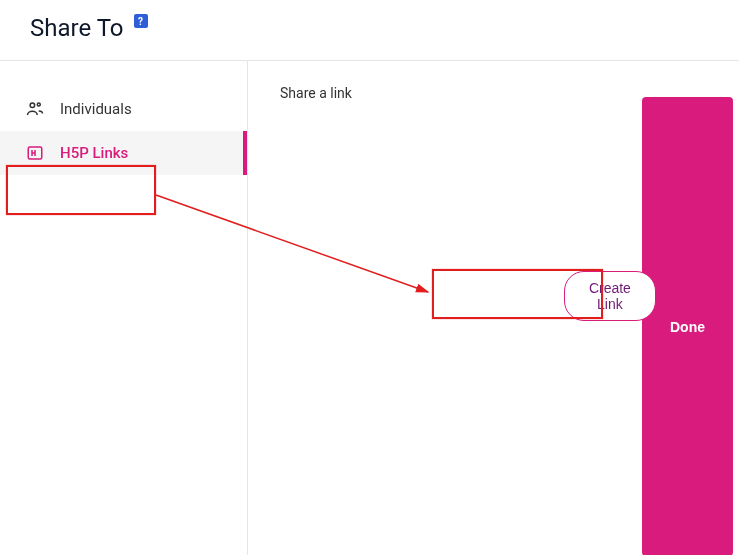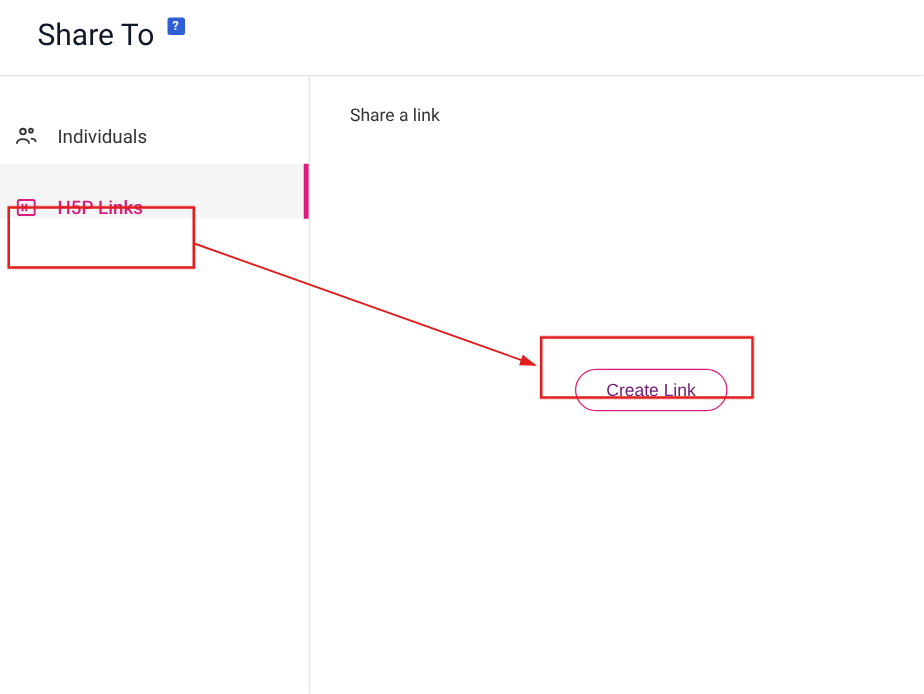--- a/index.html
+++ b/index.html
@@ -47,59 +47,58 @@
     .sidebar {
       width: 247px;
       padding-top: 26px;
       border-right: 0;
       position: relative;
     }
     .sidebar-item {
       display: flex;
       align-items: center;
       height: 44px;
-      padding-left: 10px;
+      padding-left: 24px;
       cursor: pointer;
       position: relative;
       color: #333;
       font-size: 15px;
     }
     .sidebar-item .icon {
       width: 22px;
       display: inline-flex;
       align-items: center;
       justify-content: center;
       margin-right: 14px;
       color: #333;
     }
     .sidebar-item.selected {
       background: #f5f5f5;
       color: #d81b7c;
       font-weight: 500;
-      align-items: flex-end;
     }
     .sidebar-item.selected .icon {
       color: #d81b7c;
     }
     .sidebar-item.selected::after {
       content: "";
       position: absolute;
       right: 0;
       top: 0;
       bottom: 0;
       width: 4px;
       background: #d81b7c;
     }
     .main {
       flex: 1;
       border-left: 1px solid #e5e5e5;
       padding: 24px 0 0 0;
       position: relative;
       display: flex;
-      flex-direction: column;
+      flex-direction: row;
     }
     .main-title {
       font-size: 14px;
       color: #333;
       padding-left: 32px;
       padding-bottom: 8px;
     }
     .main-area {
       flex: 1;
       position: relative;
@@ -199,20 +198,23 @@
 
 
 
   </div>
 
   <div class="main">
     <div class="main-title">Share a link</div>
     <div class="main-area">
       <button class="create-link-btn">Create Link</button>
     </div>
+    <div class="footer">
+      <button class="done-btn">Done</button>
+    </div>
   </div>
 </div>
 
 <div class="highlight-box hl-sidebar"></div>
 <div class="highlight-box hl-create"></div>
 
 <svg class="arrow">
   <defs>
     <marker id="ah" markerWidth="10" markerHeight="10" refX="8" refY="3" orient="auto">
       <path d="M0,0 L9,3 L0,6 Z" fill="#e11d1d"></path>

